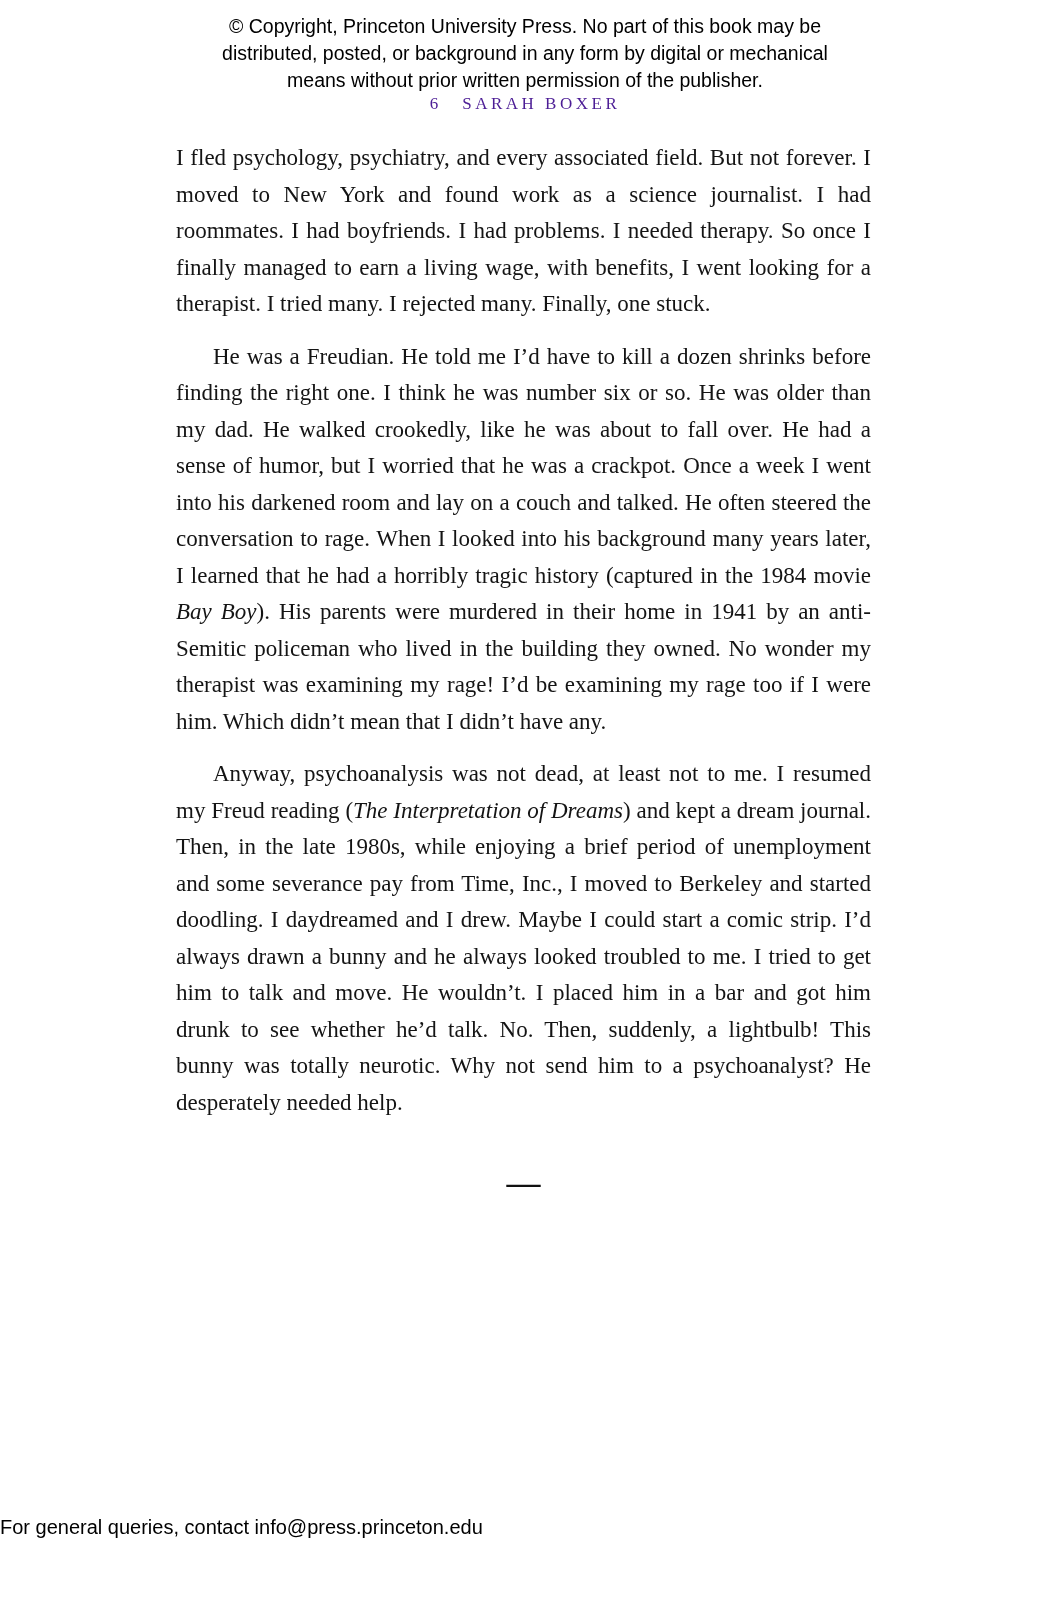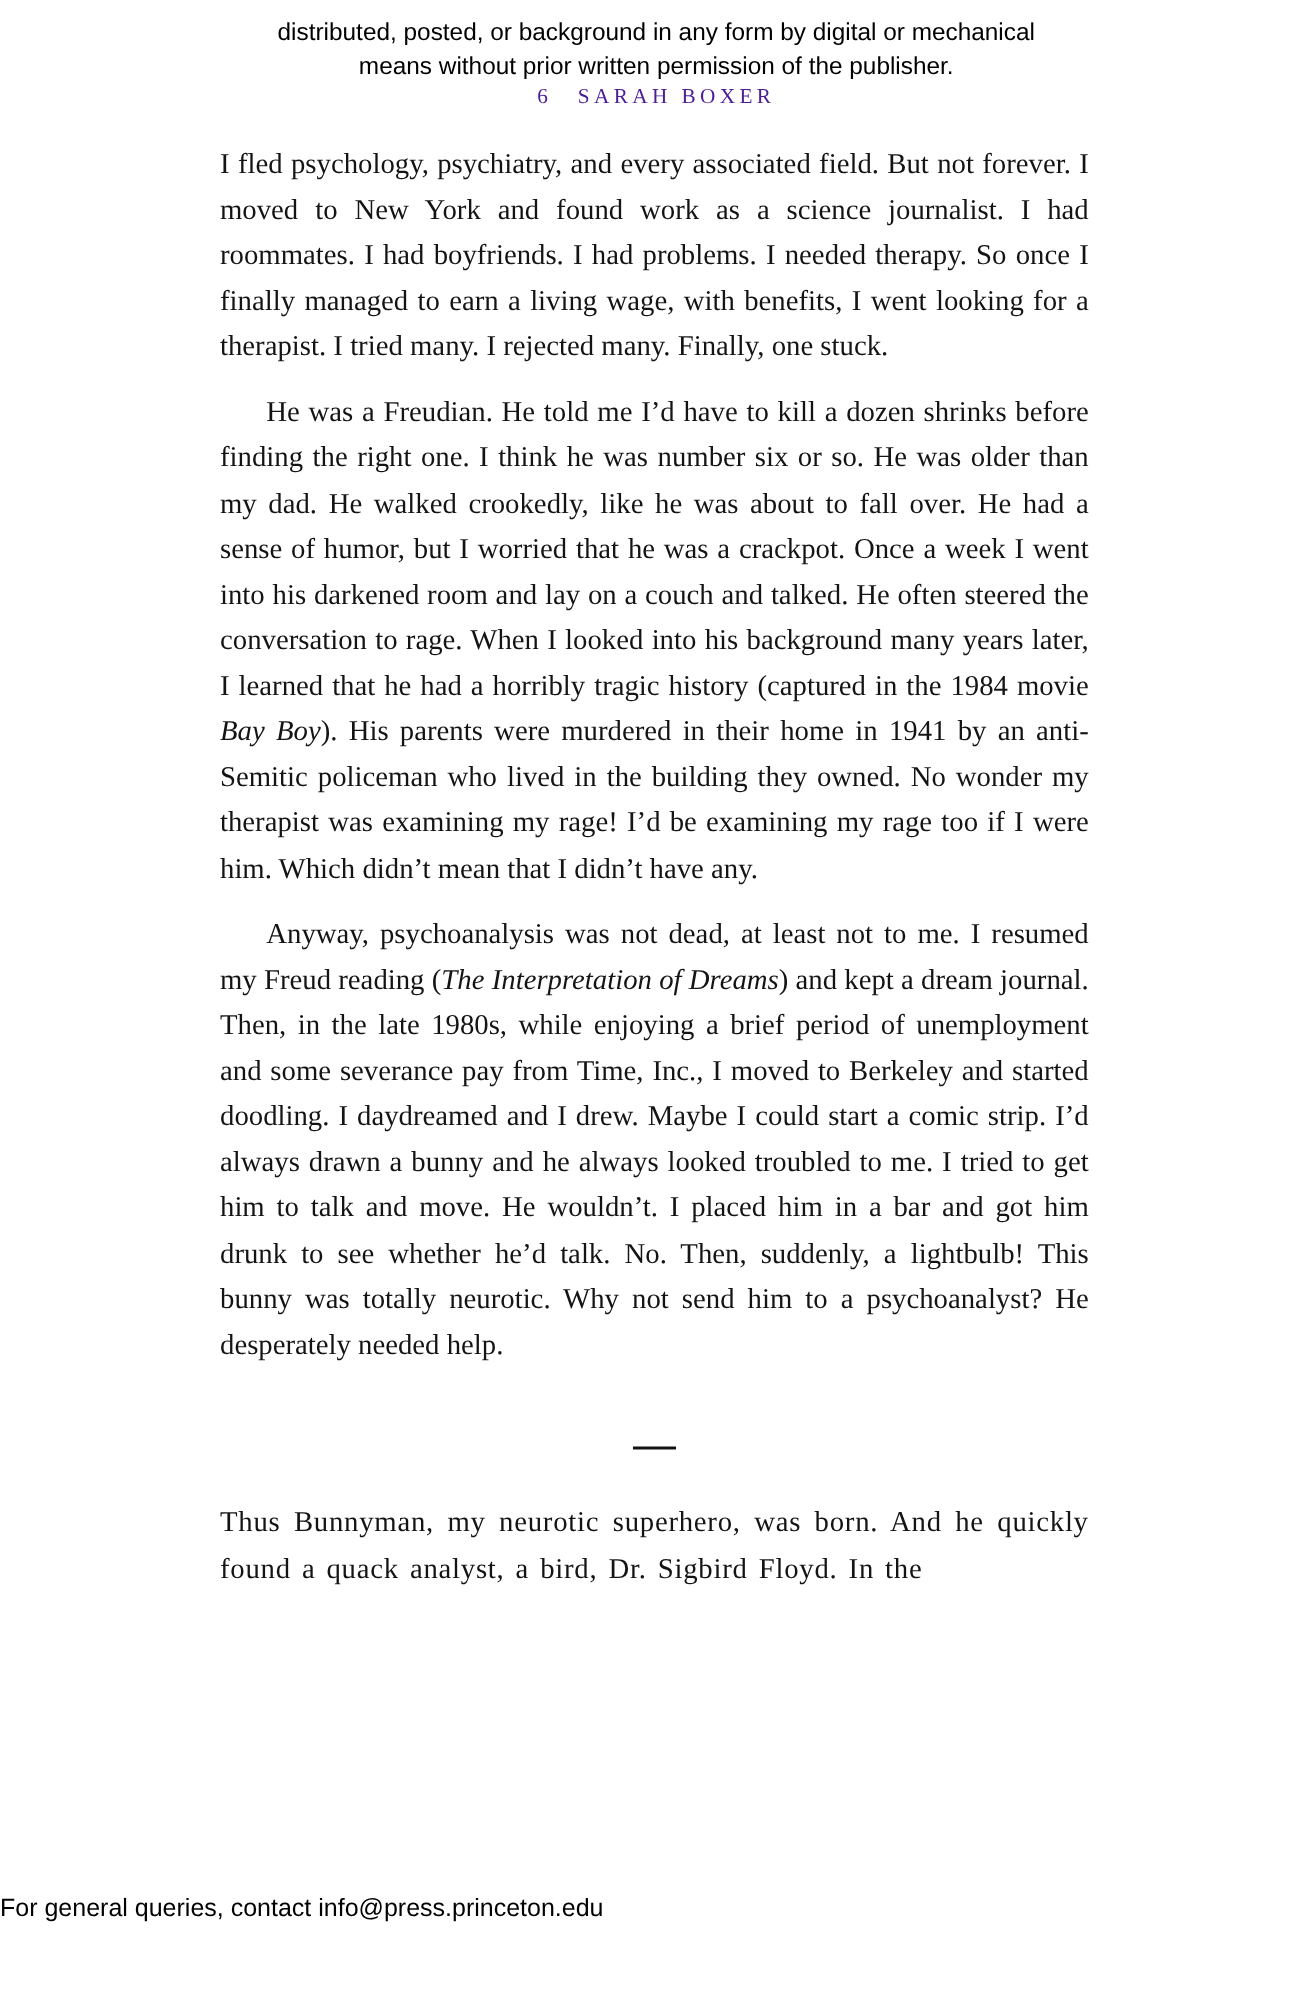--- a/index.html
+++ b/index.html
@@ -74,33 +74,31 @@
     text-align: left;
     font-family: "Liberation Sans", sans-serif;
     font-size: 20px;
     color: #000;
   }
 </style>
 </head>
 <body>
 
 <div class="copyright">
+  <div>© Copyright, Princeton University Press. No part of this book may be</div>
   <div>distributed, posted, or background in any form by digital or mechanical</div>
   <div>means without prior written permission of the publisher.</div>
 </div>
 
 <div class="running-header">
   <span class="page-number">6</span><span>SARAH BOXER</span>
 </div>
 
 <div class="body-text">
   <div>
       <p><span>I fled psychology, psychiatry, and every associated field. But not forever. I moved to New York and found work as a science journalist. I had roommates. I had boyfriends. I had problems. I needed therapy. So once I finally managed to earn a living wage, with benefits, I went looking for a therapist. I tried many. I rejected many. Finally, one stuck.</span></p>
       <p class="indent"><span>He was a Freudian. He told me I’d have to kill a dozen shrinks before finding the right one. I think he was number six or so. He was older than my dad. He walked crookedly, like he was about to fall over. He had a sense of humor, but I worried that he was a crackpot. Once a week I went into his darkened room and lay on a couch and talked. He often steered the conversation to rage. When I looked into his background many years later, I learned that he had a horribly tragic history (captured in the 1984 movie </span><em>Bay Boy</em><span>). His parents were murdered in their home in 1941 by an anti-Semitic policeman who lived in the building they owned. No wonder my therapist was examining my rage! I’d be examining my rage too if I were him. Which didn’t mean that I didn’t have any.</span></p>
       <p class="indent"><span>Anyway, psychoanalysis was not dead, at least not to me. I resumed my Freud reading (</span><em>The Interpretation of Dreams</em><span>) and kept a dream journal. Then, in the late 1980s, while enjoying a brief period of unemployment and some severance pay from Time, Inc., I moved to Berkeley and started doodling. I daydreamed and I drew. Maybe I could start a comic strip. I’d always drawn a bunny and he always looked troubled to me. I tried to get him to talk and move. He wouldn’t. I placed him in a bar and got him drunk to see whether he’d talk. No. Then, suddenly, a lightbulb! This bunny was totally neurotic. Why not send him to a psychoanalyst? He desperately needed help.</span></p>
     </div>
   <div class="section-break">—</div>
-  <div>
-      <p class="opener"><span>Thus Bunnyman, my neurotic superhero, was born. And he quickly found a quack analyst, a bird, Dr. Sigbird Floyd. In the</span></p>
-    </div>
 </div>
 
 <div class="footer">For general queries, contact info@press.princeton.edu</div>
 
 </body></html>

